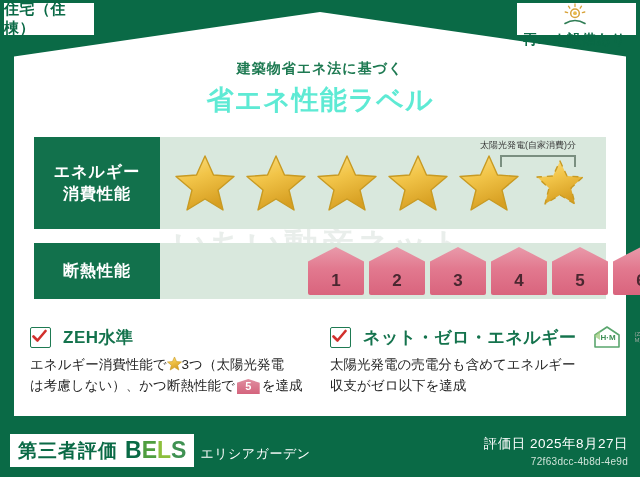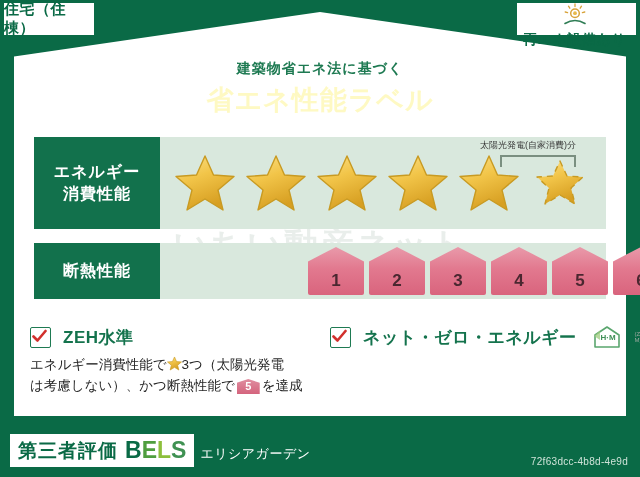--- a/index.html
+++ b/index.html
@@ -34,21 +34,21 @@
     clip-path:polygon(0% 11%, 50% 0%, 100% 11%, 100% 100%, 0% 100%);
   }
 
   
   .sub-title{
     position:absolute;left:0;right:0;top:60px;text-align:center;
     font-size:14px;font-weight:bold;color:#1e7a52;letter-spacing:1px;z-index:4;
   }
   .main-title{
     position:absolute;left:0;right:0;top:82px;text-align:center;
-    font-size:27px;font-weight:bold;color:#fef9c3;letter-spacing:1px;z-index:4;
+    font-size:27px;font-weight:bold;color:#5eead4;letter-spacing:1px;z-index:4;
   }
 
   
   .watermark{
     position:absolute;left:0;right:0;top:222px;text-align:center;z-index:3;
     font-size:34px;font-weight:bold;color:rgba(120,150,130,.16);letter-spacing:2px;
     pointer-events:none;white-space:nowrap;
   }
 
   
@@ -267,27 +267,32 @@
       <span class="feat-title">ネット・ゼロ・エネルギー</span>
       <span>
         <svg class="zehm-icon" viewBox="0 0 32 26">
           <path d="M4 11 L16 3 L28 11 L28 23 L4 23 Z" fill="#ffffff" stroke="#5aa66e" stroke-width="1.6" stroke-linejoin="round"></path>
           <path d="M3 12 L9 6.5 L9 16 Z" fill="#9ecb7e" opacity=".75"></path>
           <text x="17" y="16" font-size="8" font-weight="bold" fill="#3f8f57" text-anchor="middle" font-family="Liberation Sans, sans-serif">H·M</text>
         </svg>
       </span>
       <span class="zehm-cap">(ZEH-M)</span>
     </div>
+    <div class="feat-desc">
+      <span>太陽光発電の売電分も含めてエネルギー</span><br>
+      <span>収支がゼロ以下を達成</span>
+    </div>
   </div>
 
   <div class="footer-left">
     <div class="bels-box">
       <span class="bels-jp">第三者評価</span>
       <span class="bels-en"><span class="b">B</span><span class="e">E</span><span class="l">L</span><span class="s">S</span></span>
     </div>
     <span class="proj-name">エリシアガーデン</span>
   </div>
 
   <div class="footer-right">
+    <div class="eval-date">評価日 2025年8月27日</div>
     <div class="eval-id">72f63dcc-4b8d-4e9d</div>
   </div>
 
 </div>
 
 </body></html>

